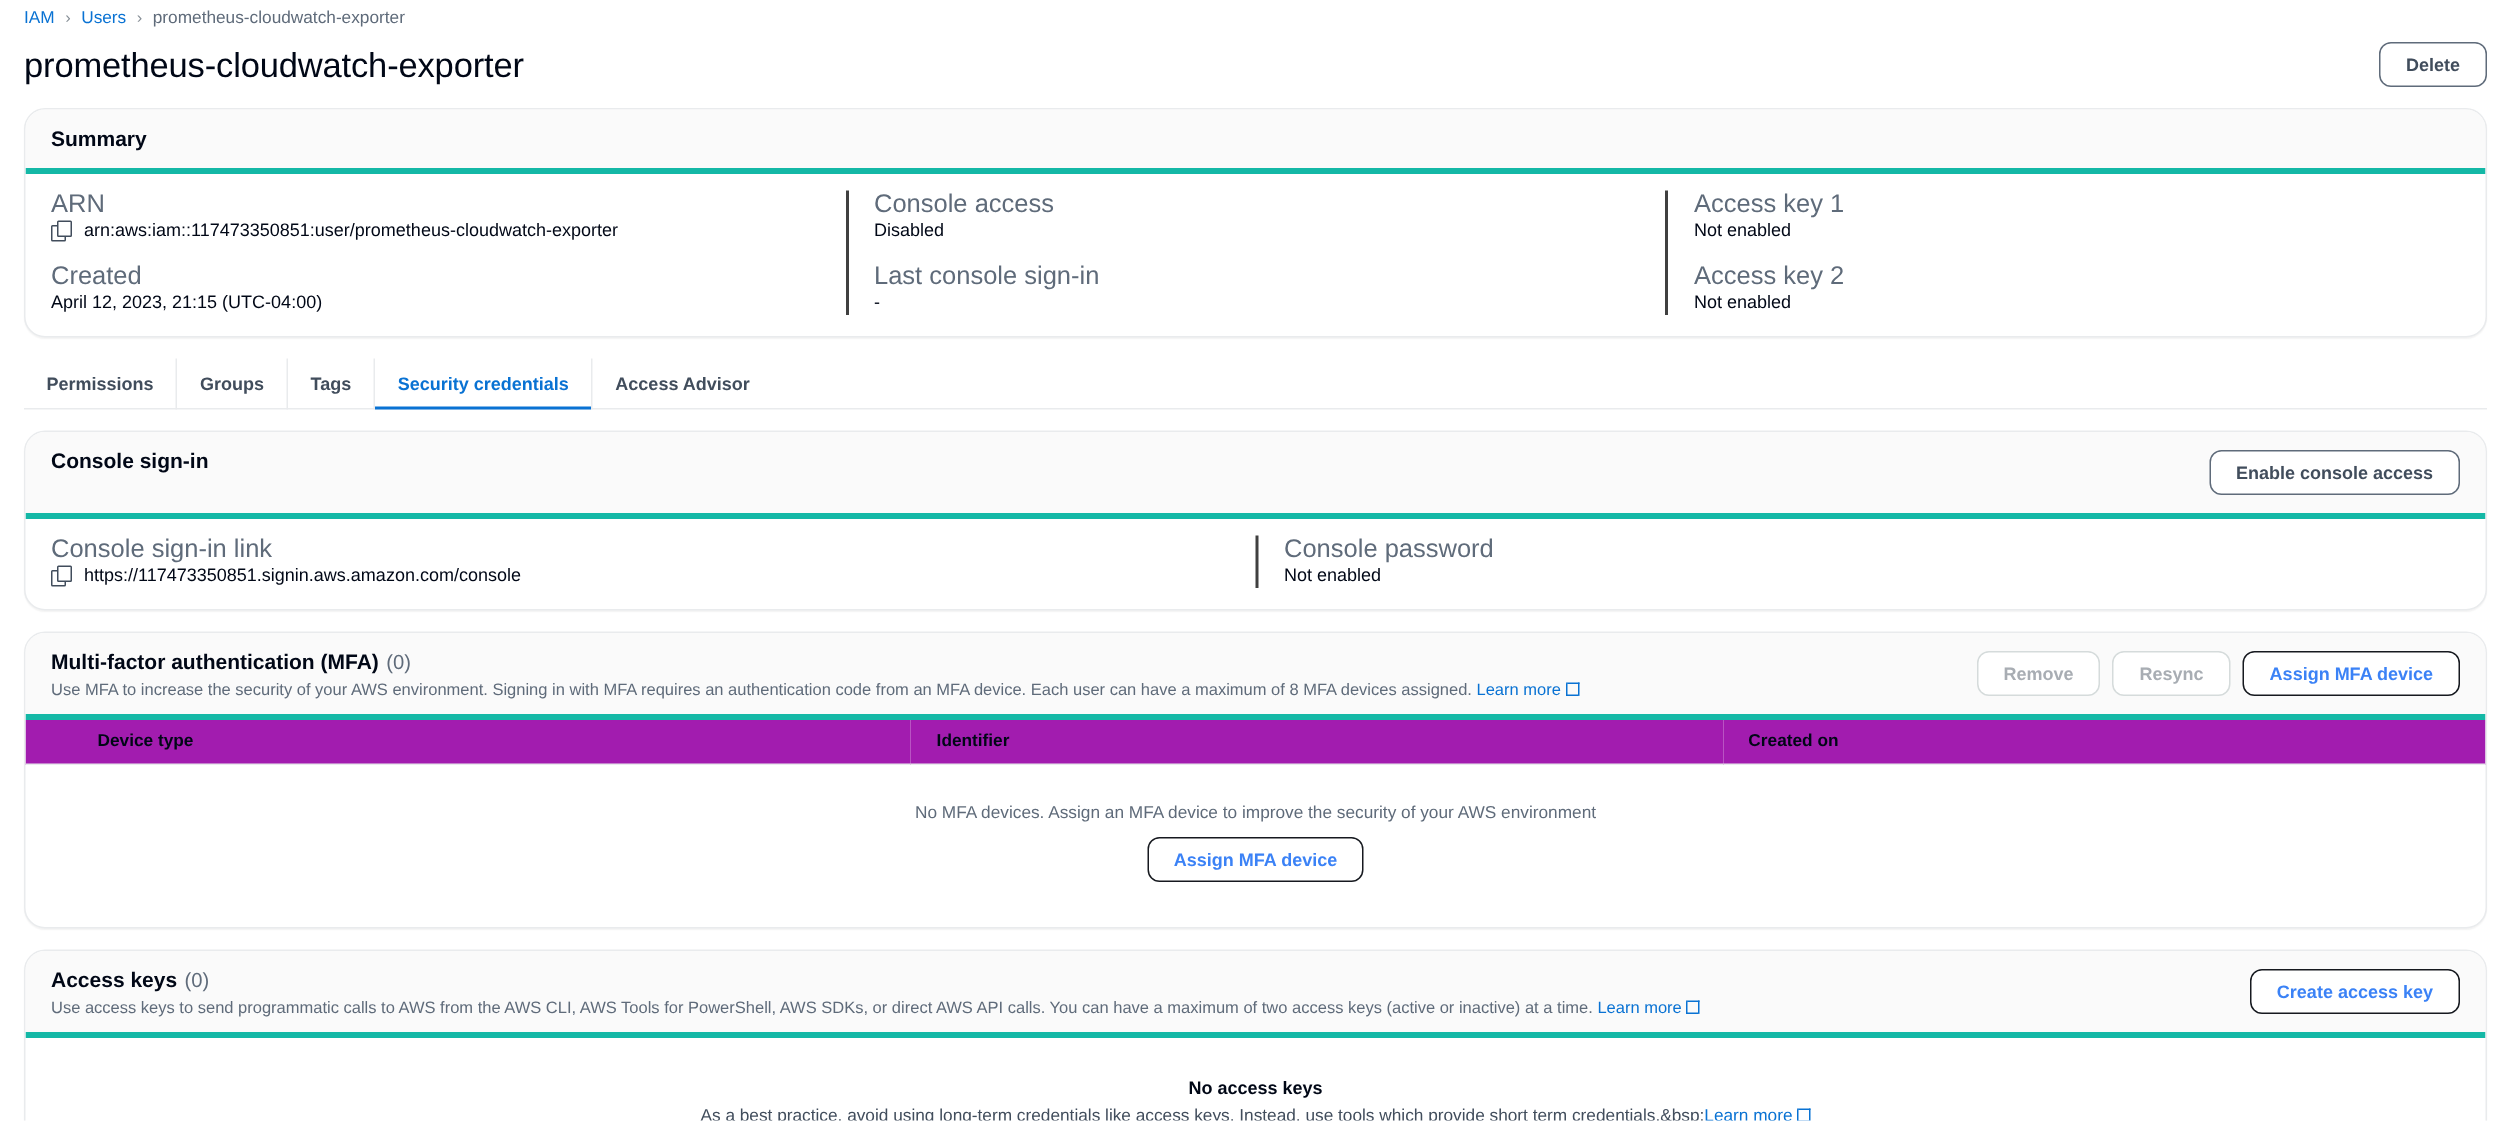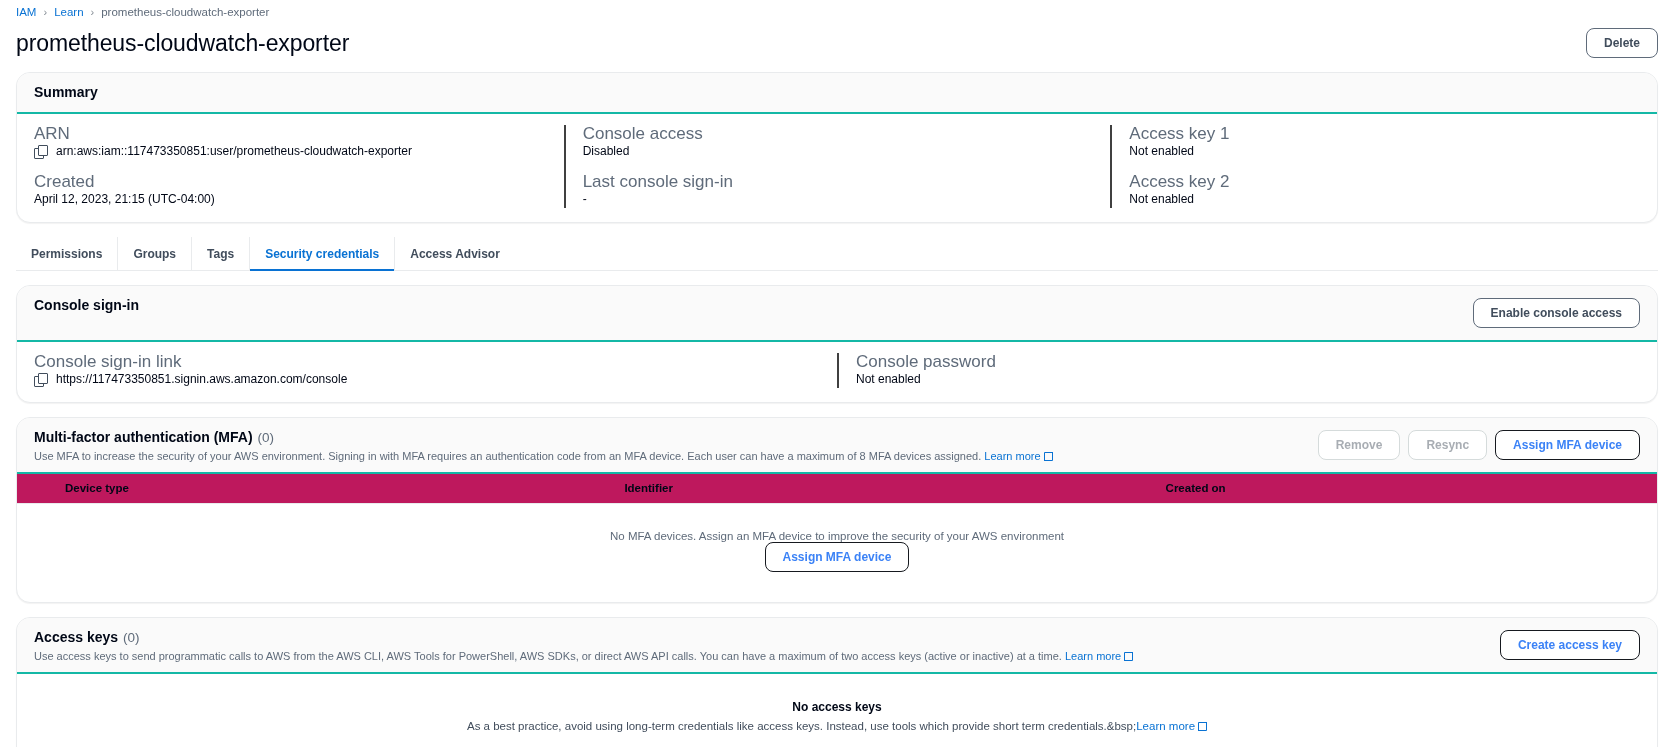--- a/index.html
+++ b/index.html
@@ -79,21 +79,21 @@
   .container {
     background: #ffffff;
     border: 1px solid #e9ebed;
     border-radius: 14px;
     box-shadow: 0 1px 1px rgba(0,7,22,.05);
     margin-bottom: 14px;
     overflow: hidden;
   }
   .container-header {
     background: #fafafa;
-    border-bottom: 2px solid #14b8a6;
+    border-bottom: 4px solid #14b8a6;
     padding: 11px 17px 12px 17px;
     display: flex;
     align-items: flex-start;
     justify-content: space-between;
     min-height: 40px;
   }
   .container-header.tight { padding-bottom: 8px; }
   .header-left { display: flex; flex-direction: column; gap: 2px; }
   .header-title-row { display: flex; align-items: baseline; gap: 5px; }
   .container-title {
@@ -193,36 +193,37 @@
     content: "";
     position: absolute;
     left: 0; right: 0; bottom: 0;
     height: 2px;
     background: #0972d3;
   }
 
   
   .tbl { width: 100%; border-collapse: collapse; }
   .tbl thead th {
-    background: #be185d;
+    background: #a21caf;
     border-bottom: 1px solid #e9ebed;
     text-align: left;
     font-size: 11.5px;
     font-weight: 700;
     color: #000716;
     padding: 8px 17px 9px 17px;
   }
   .tbl thead th:first-child { padding-left: 48px; }
   .empty-cell {
     text-align: center;
     padding: 26px 10px 30px 10px;
   }
   .empty-text {
     font-size: 11.5px;
     color: #5f6b7a;
+    margin-bottom: 10px;
   }
   .empty-strong {
     font-size: 12px;
     font-weight: 700;
     color: #000716;
     margin-bottom: 6px;
   }
   .empty-sub {
     font-size: 11.5px;
     color: #414d5c;
@@ -263,21 +264,21 @@
   }
 </style>
 </head>
 <body>
 
 <div class="page">
 
   <nav class="breadcrumb">
     <a class="crumb-link">IAM</a>
     <span class="crumb-sep">›</span>
-    <a class="crumb-link">Learn</a>
+    <a class="crumb-link">Users</a>
     <span class="crumb-sep">›</span>
     <span class="crumb-current">prometheus-cloudwatch-exporter</span>
   </nav>
 
   <div class="page-header">
     <h1 class="page-title">prometheus-cloudwatch-exporter</h1>
     <button class="btn">Delete</button>
   </div>
 
   <section class="container">

